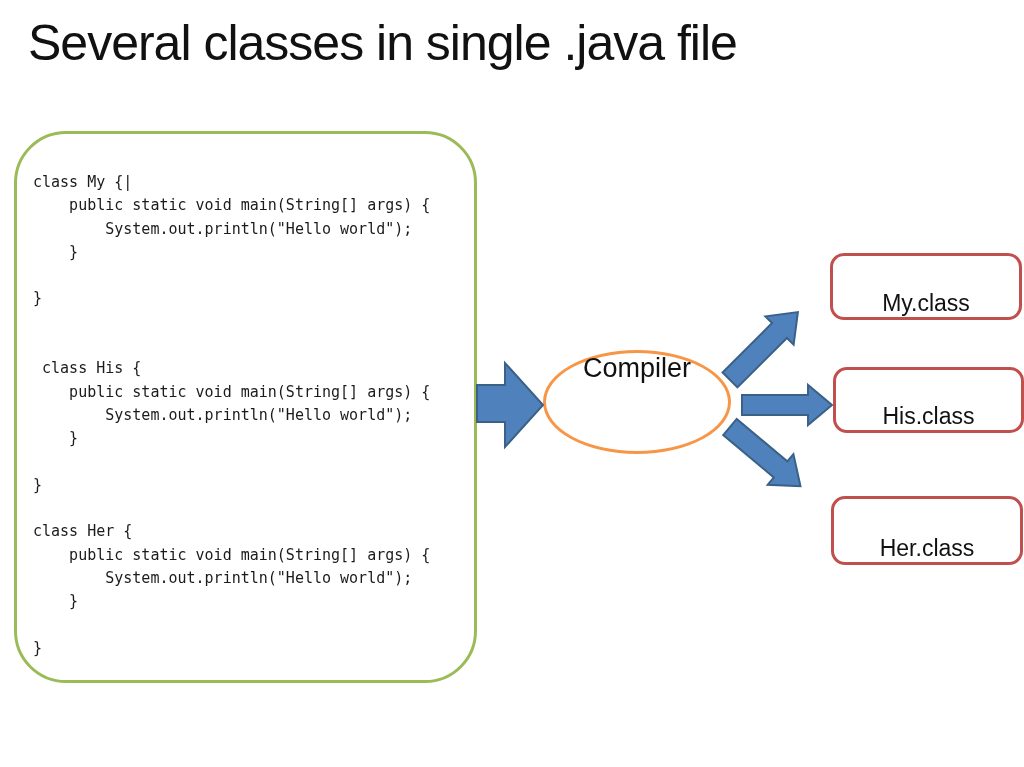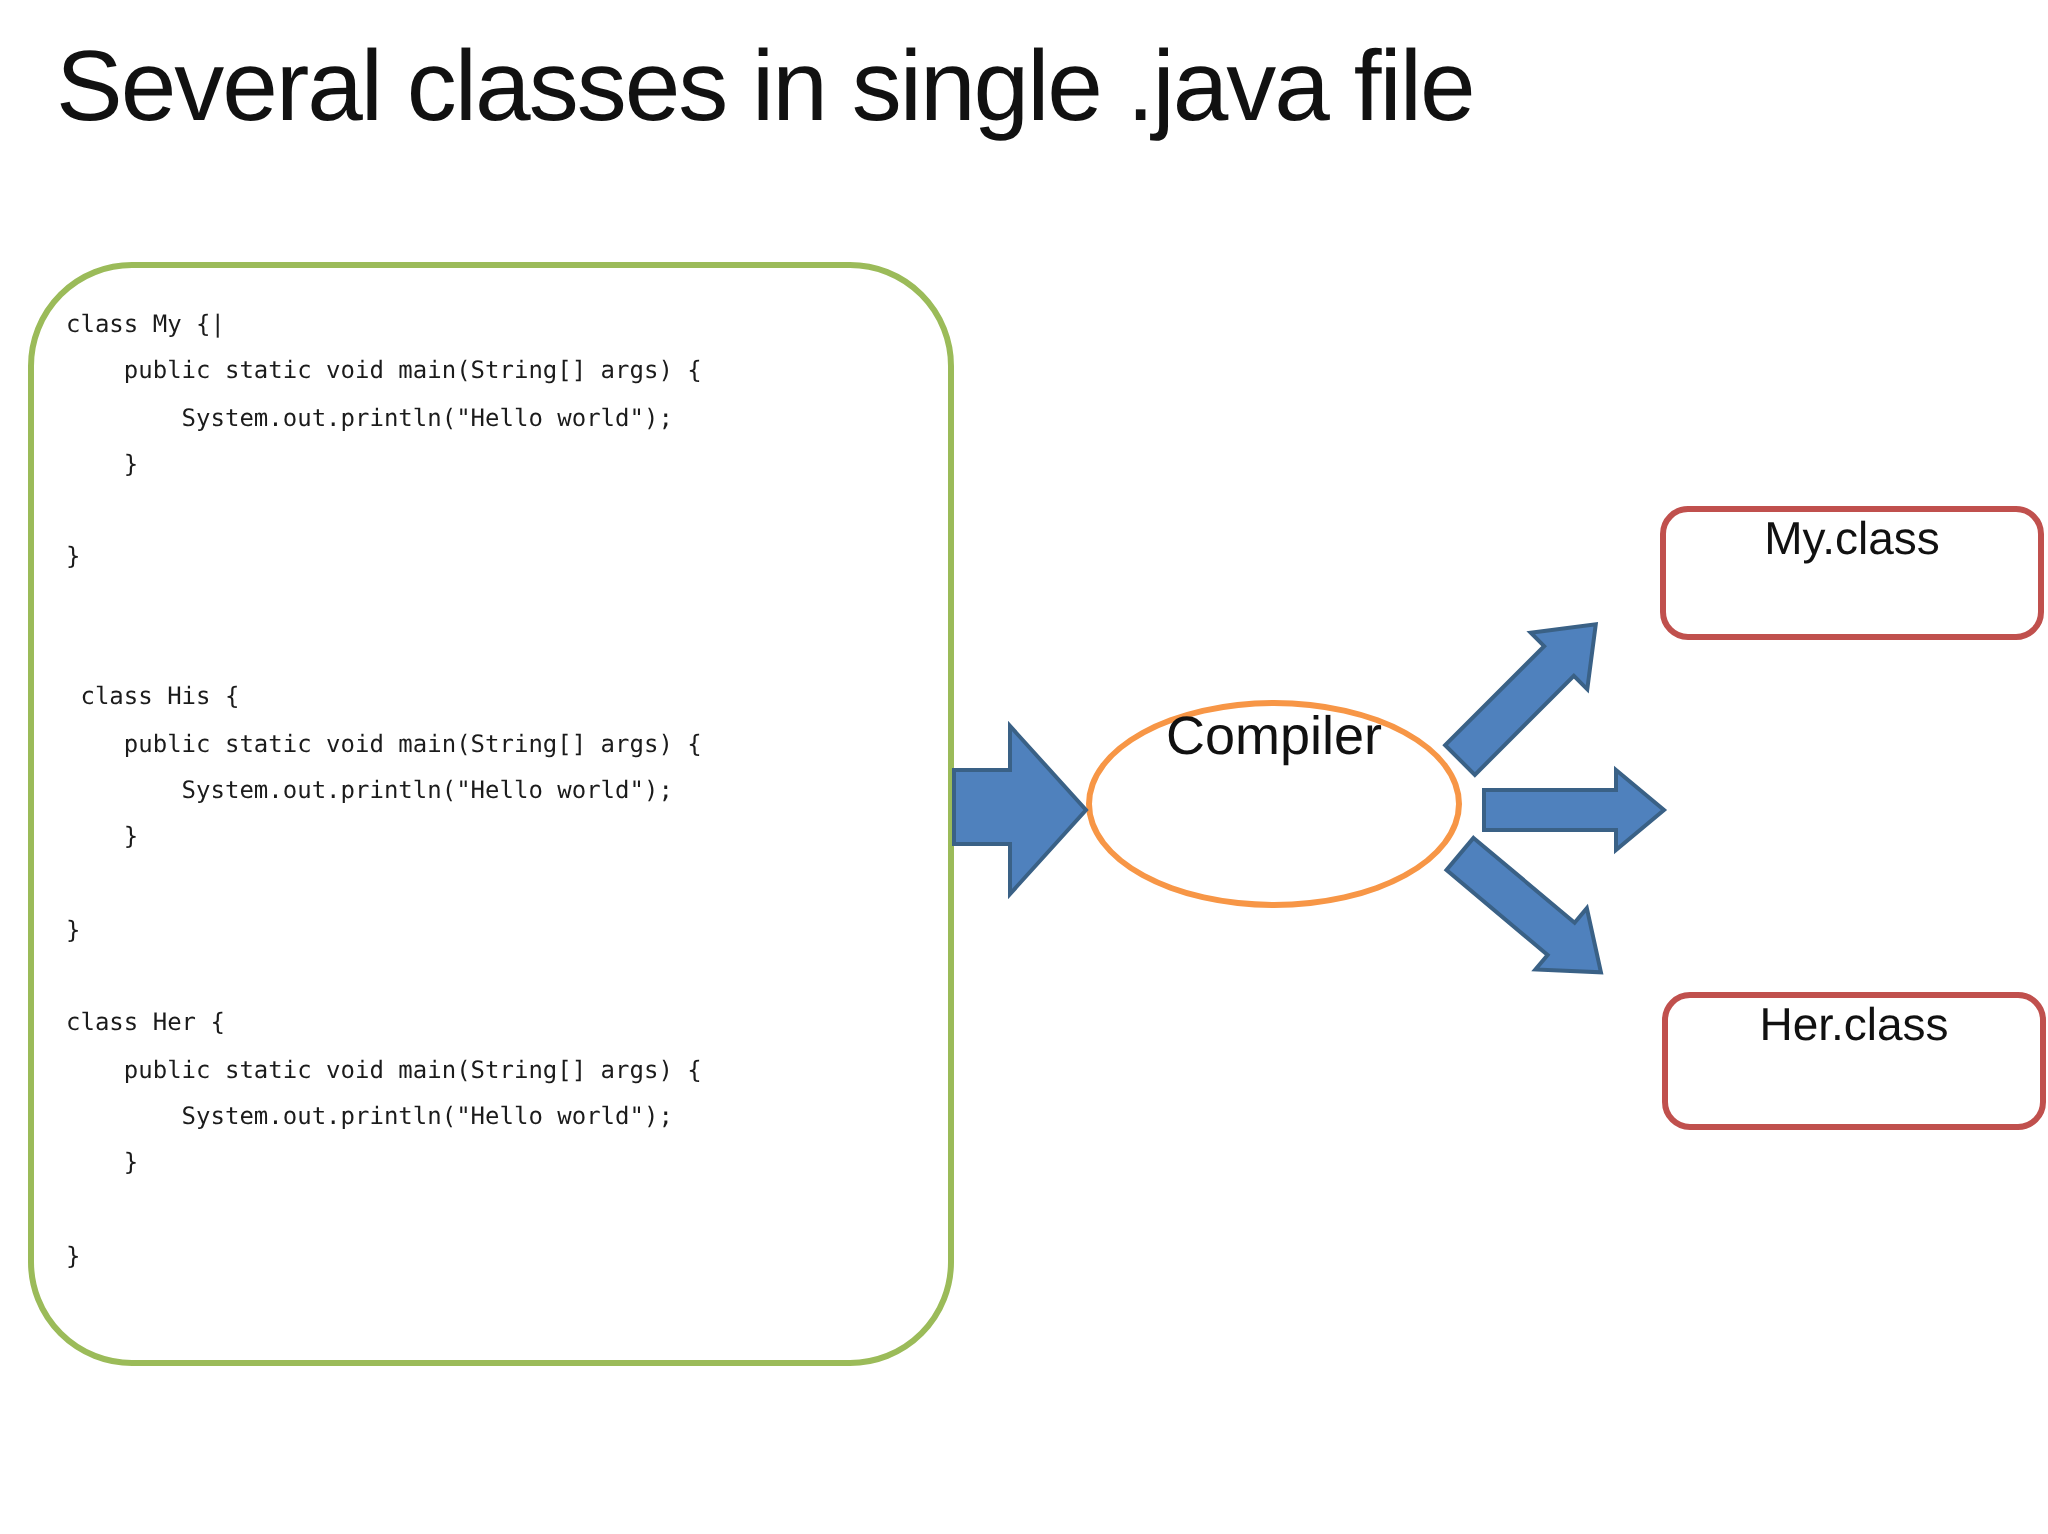--- a/index.html
+++ b/index.html
@@ -44,23 +44,23 @@
     width:463px;
     height:552px;
     box-sizing:border-box;
     border:3px solid var(--panel-border-green);
     border-radius:52px;
     background:var(--background);
     overflow:hidden;
   }
   .code-panel pre{
     margin:0;
-    padding:17px 0 0 16px;
+    padding:37px 0 0 16px;
     font-family:"DejaVu Sans Mono","Liberation Mono",monospace;
-    font-size:12px;
+    font-size:15px;
     line-height:23.3px;
     color:var(--code-text);
     white-space:pre;
   }
   .compiler{
     position:absolute;
     left:543px;
     top:350px;
     width:188px;
     height:104px;
@@ -75,21 +75,21 @@
     font-size:27px;
     color:var(--label-text);
   }
   .class-box{
     position:absolute;
     box-sizing:border-box;
     border:3px solid var(--output-border-red);
     border-radius:14px;
     background:var(--background);
     display:flex;
-    align-items:flex-start;
+    align-items:flex-end;
     justify-content:center;
   }
   .class-box span{
     font-size:23px;
     color:var(--label-text);
   }
   .box-my {left:830px; top:253px; width:192px; height:67px;}
   .box-his{left:833px; top:367px; width:191px; height:66px;}
   .box-her{left:831px; top:496px; width:192px; height:69px;}
   .arrows{
@@ -138,20 +138,23 @@
   </div>
 
   <div class="compiler">
     <span>Compiler</span>
   </div>
 
   <div class="class-box box-my">
     <span>My.class</span>
   </div>
 
+  <div class="class-box box-his">
+    <span>His.class</span>
+  </div>
 
   <div class="class-box box-her">
     <span>Her.class</span>
   </div>
 
   <svg class="arrows" viewBox="0 0 1024 767" xmlns="http://www.w3.org/2000/svg">
     <polygon class="arrow" points="477,385 505,385 505,363 543,405 505,447 505,422 477,422"></polygon>
     <g transform="translate(730,380) rotate(-45)">
       <polygon class="arrow" points="0,-10.5 70,-10.5 70,-20 96,0 70,20 70,10.5 0,10.5"></polygon>
     </g>

